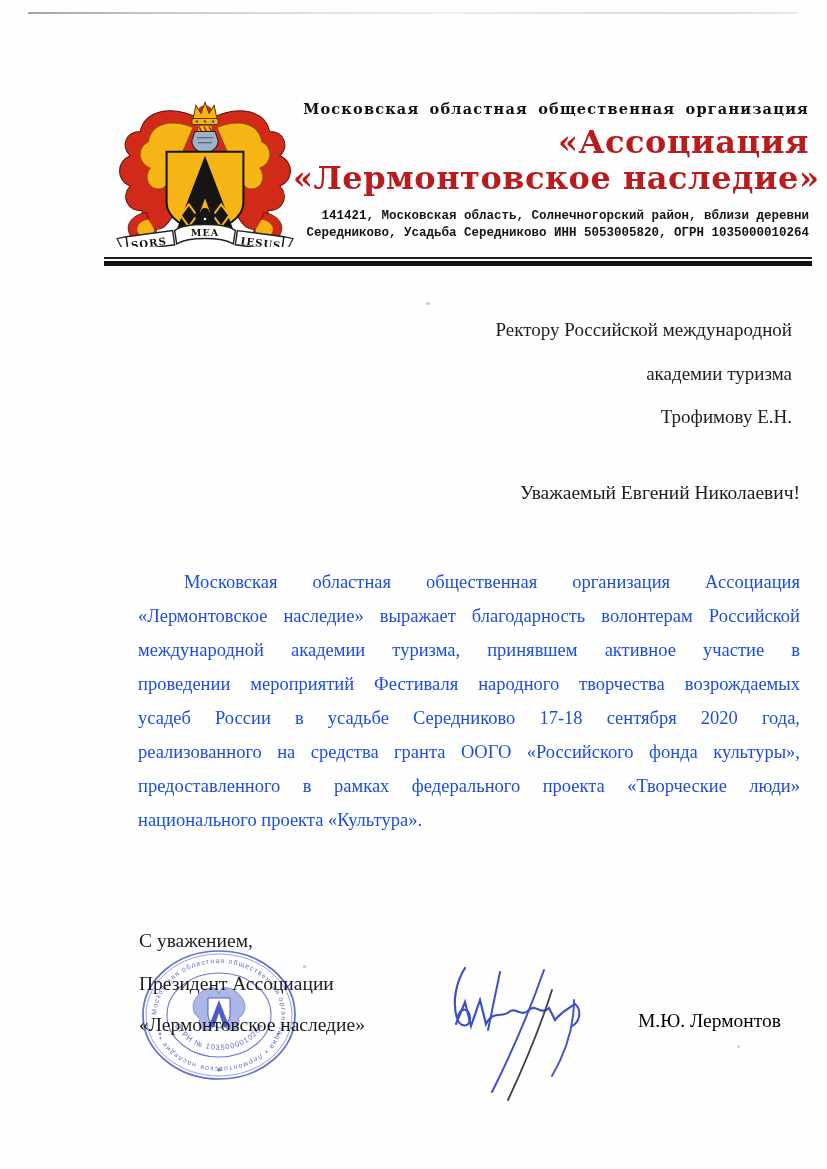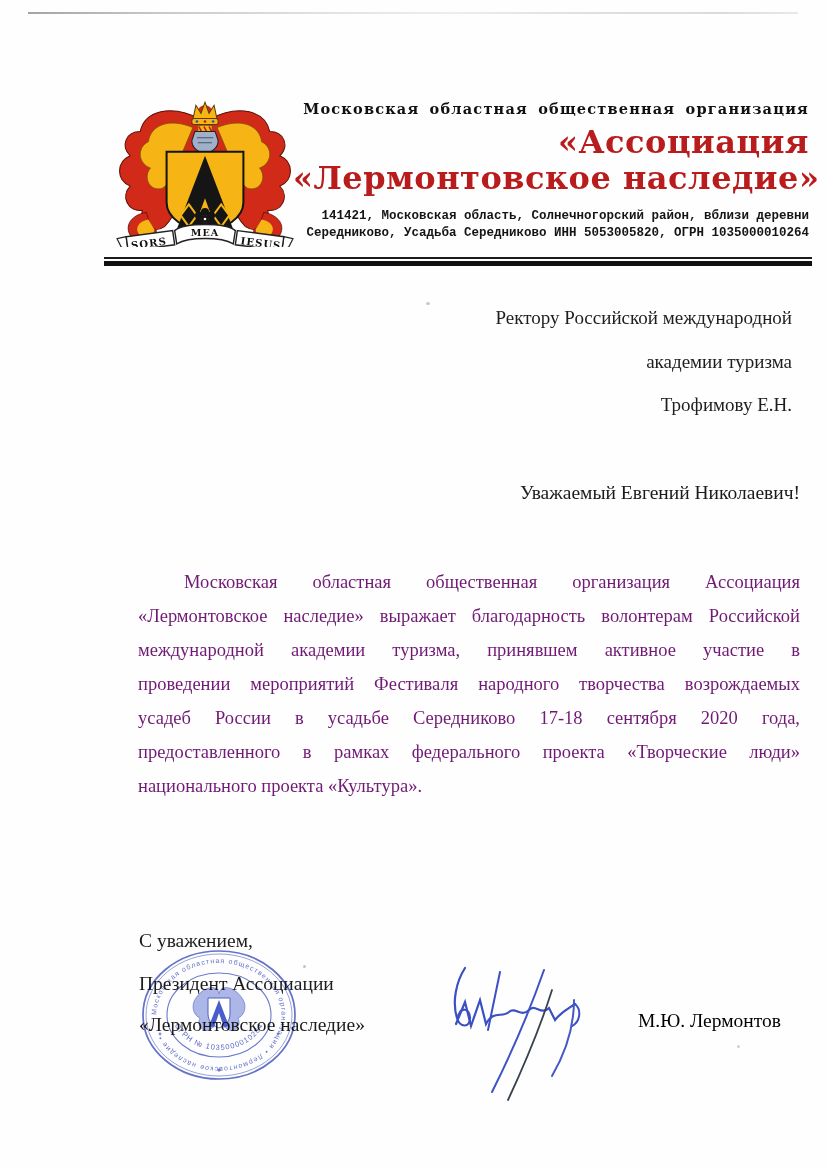--- a/index.html
+++ b/index.html
@@ -14,24 +14,24 @@
   .header-right{position:absolute;left:293px;top:100px;width:516px;text-align:right;}
   .org-type{font-family:"DejaVu Serif",serif;font-weight:bold;font-size:14.5px;letter-spacing:1.2px;word-spacing:4px;line-height:18px;color:#111;white-space:nowrap;}
   .org-title{font-family:"DejaVu Serif",serif;font-weight:bold;font-size:32px;line-height:36px;letter-spacing:.5px;color:#b91c1c;white-space:nowrap;}
   .org-title.first{margin-top:6px;}
   .addr{margin-top:12px;font-family:Liberation Mono, monospace;font-weight:bold;font-size:12.5px;line-height:16.5px;color:#141414;white-space:nowrap;}
   .addr .gap{display:inline-block;width:18px;}
 
   .rule{position:absolute;left:104px;top:257px;width:708px;height:2px;
     border-top:2px solid #1b1b1b;border-bottom:5px solid #101010;}
 
-  .recipient{position:absolute;left:420px;top:296px;width:372px;text-align:right;font-size:19px;line-height:43.5px;color:#1e1e1e;}
+  .recipient{position:absolute;left:420px;top:308px;width:372px;text-align:right;font-size:19px;line-height:43.5px;color:#1e1e1e;}
   .salutation{position:absolute;left:138px;top:482px;width:662px;text-align:right;font-size:19.5px;color:#1b1b1b;}
 
-  .body-par{position:absolute;left:138px;top:565px;width:662px;font-size:18.5px;color:#701a75;}
+  .body-par{position:absolute;left:138px;top:565px;width:662px;font-size:18.5px;color:#1d4ed8;}
   .bline{height:34px;line-height:34px;text-align:justify;text-align-last:justify;white-space:nowrap;}
   .bline.indent{padding-left:46px;}
   .bline.last{text-align:right;text-align-last:left;}
 
   .closing{position:absolute;left:139px;font-size:19.5px;line-height:26px;color:#1d1d1d;z-index:1;}
   .c1{top:928px;} .c2{top:971px;} .c3{top:1012px;}
   .signer{position:absolute;left:638px;top:1010px;font-size:19.5px;color:#000000;}
 
   .stamp{position:absolute;left:134px;top:942px;width:170px;height:148px;mix-blend-mode:multiply;opacity:.93;z-index:2;}
   .signature{position:absolute;left:432px;top:938px;width:175px;height:195px;mix-blend-mode:multiply;z-index:2;}
@@ -121,20 +121,21 @@
   </div>
 
   <div class="salutation">Уважаемый Евгений Николаевич!</div>
 
   <div class="body-par">
     <div class="bline indent">Московская областная общественная организация Ассоциация</div>
     <div class="bline">«Лермонтовское наследие» выражает благодарность волонтерам Российской</div>
     <div class="bline">международной академии туризма, принявшем активное участие в</div>
     <div class="bline">проведении мероприятий Фестиваля народного творчества возрождаемых</div>
     <div class="bline">усадеб России в усадьбе Середниково 17-18 сентября 2020 года,</div>
+    <div class="bline">реализованного на средства гранта ООГО «Российского фонда культуры»,</div>
     <div class="bline">предоставленного в рамках федерального проекта «Творческие люди»</div>
     <div class="bline last">национального проекта «Культура».</div>
   </div>
 
   <div class="closing c1">С уважением,</div>
   <div class="closing c2">Президент Ассоциации</div>
   <div class="closing c3">«Лермонтовское наследие»</div>
   <div class="signer">М.Ю. Лермонтов</div>
 
   <svg class="stamp" viewBox="0 0 170 148">

